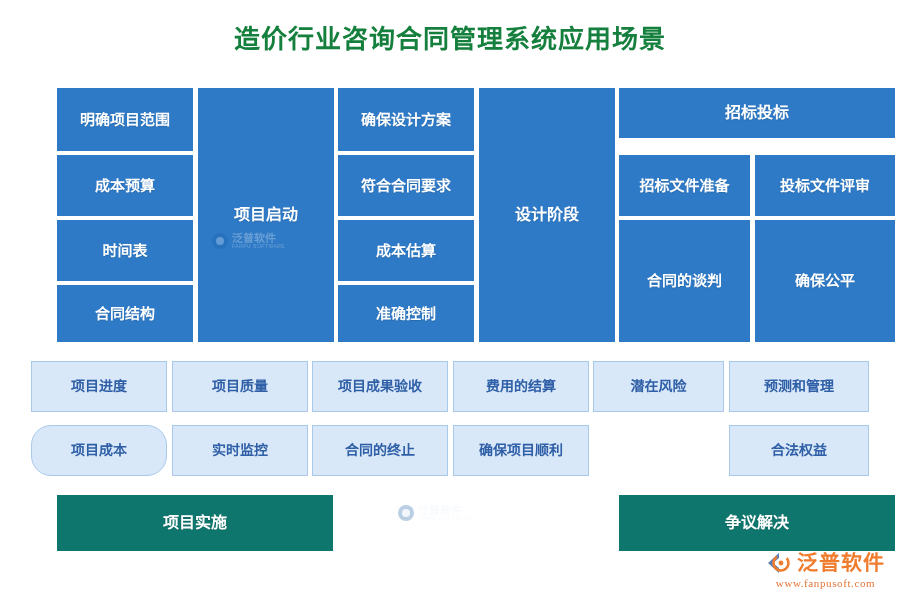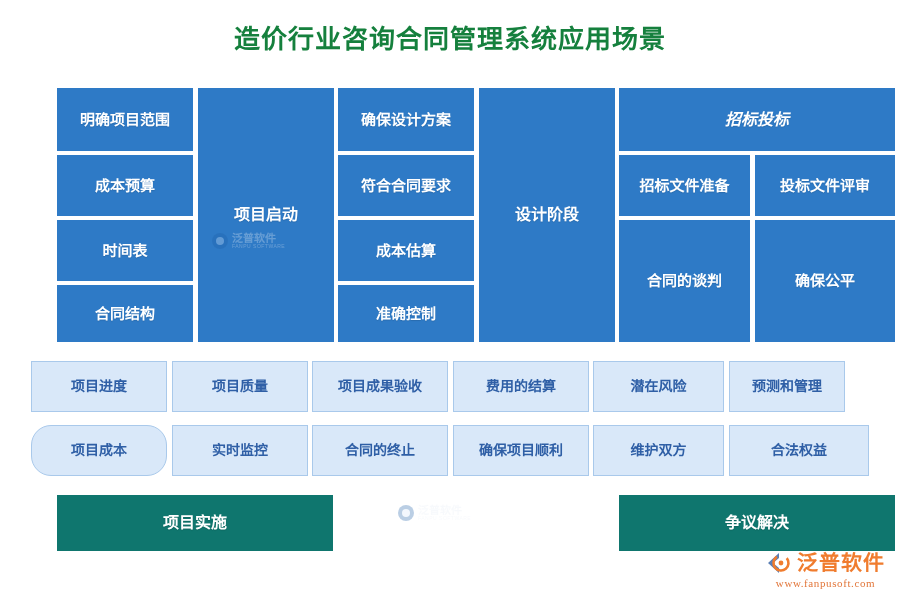--- a/index.html
+++ b/index.html
@@ -157,40 +157,39 @@
 
   <div class="cell dark stage" style="left:172px; top:88px; width:136px; height:254px;">项目启动</div>
 
   <div class="cell dark" style="left:312px; top:88px; width:136px; height:63px;">确保设计方案</div>
   <div class="cell dark" style="left:312px; top:155px; width:136px; height:61px;">符合合同要求</div>
   <div class="cell dark" style="left:312px; top:220px; width:136px; height:61px;">成本估算</div>
   <div class="cell dark" style="left:312px; top:285px; width:136px; height:57px;">准确控制</div>
 
   <div class="cell dark stage" style="left:453px; top:88px; width:136px; height:254px;">设计阶段</div>
 
-  <div class="cell dark stage" style="left:593px; top:88px; width:276px; height:63px;font-style:italic;">招标投标</div>
+  <div class="cell dark stage" style="left:593px; top:88px; width:276px; height:50px;">招标投标</div>
 
   <div class="cell dark" style="left:593px; top:155px; width:131px; height:61px;">招标文件准备</div>
   <div class="cell dark" style="left:729px; top:155px; width:140px; height:61px;">投标文件评审</div>
 
   <div class="cell dark" style="left:593px; top:220px; width:131px; height:122px;">合同的谈判</div>
   <div class="cell dark" style="left:729px; top:220px; width:140px; height:122px;">确保公平</div>
 
   <div class="cell light" style="left:31px;  top:361px; width:136px; height:51px;">项目进度</div>
   <div class="cell light" style="left:172px; top:361px; width:136px; height:51px;">项目质量</div>
   <div class="cell light" style="left:312px; top:361px; width:136px; height:51px;">项目成果验收</div>
   <div class="cell light" style="left:453px; top:361px; width:136px; height:51px;">费用的结算</div>
   <div class="cell light" style="left:593px; top:361px; width:131px; height:51px;">潜在风险</div>
-  <div class="cell light" style="left:729px; top:361px; width:116px; height:51px;">预测和管理</div>
+  <div class="cell light" style="left:729px; top:361px; width:140px; height:51px;">预测和管理</div>
 
   <div class="cell light" style="left:31px;  top:425px; width:136px; height:51px;border-radius:20px;">项目成本</div>
   <div class="cell light" style="left:172px; top:425px; width:136px; height:51px;">实时监控</div>
   <div class="cell light" style="left:312px; top:425px; width:136px; height:51px;">合同的终止</div>
   <div class="cell light" style="left:453px; top:425px; width:136px; height:51px;">确保项目顺利</div>
-  <div class="cell light" style="left:593px; top:425px; width:131px; height:51px;">维护双方</div>
   <div class="cell light" style="left:729px; top:425px; width:140px; height:51px;">合法权益</div>
 
   <div class="cell dark bottom" style="left:31px;  top:495px; width:276px; height:56px;">项目实施</div>
   <div class="cell dark bottom" style="left:593px; top:495px; width:276px; height:56px;">争议解决</div>
 
   <div class="wm wm-a">
     <span class="wm-mark"></span>
     <span class="wm-txt">
       <span class="wm-t1">泛普软件</span>
       <span class="wm-t2">FANPU SOFTWARE</span>

